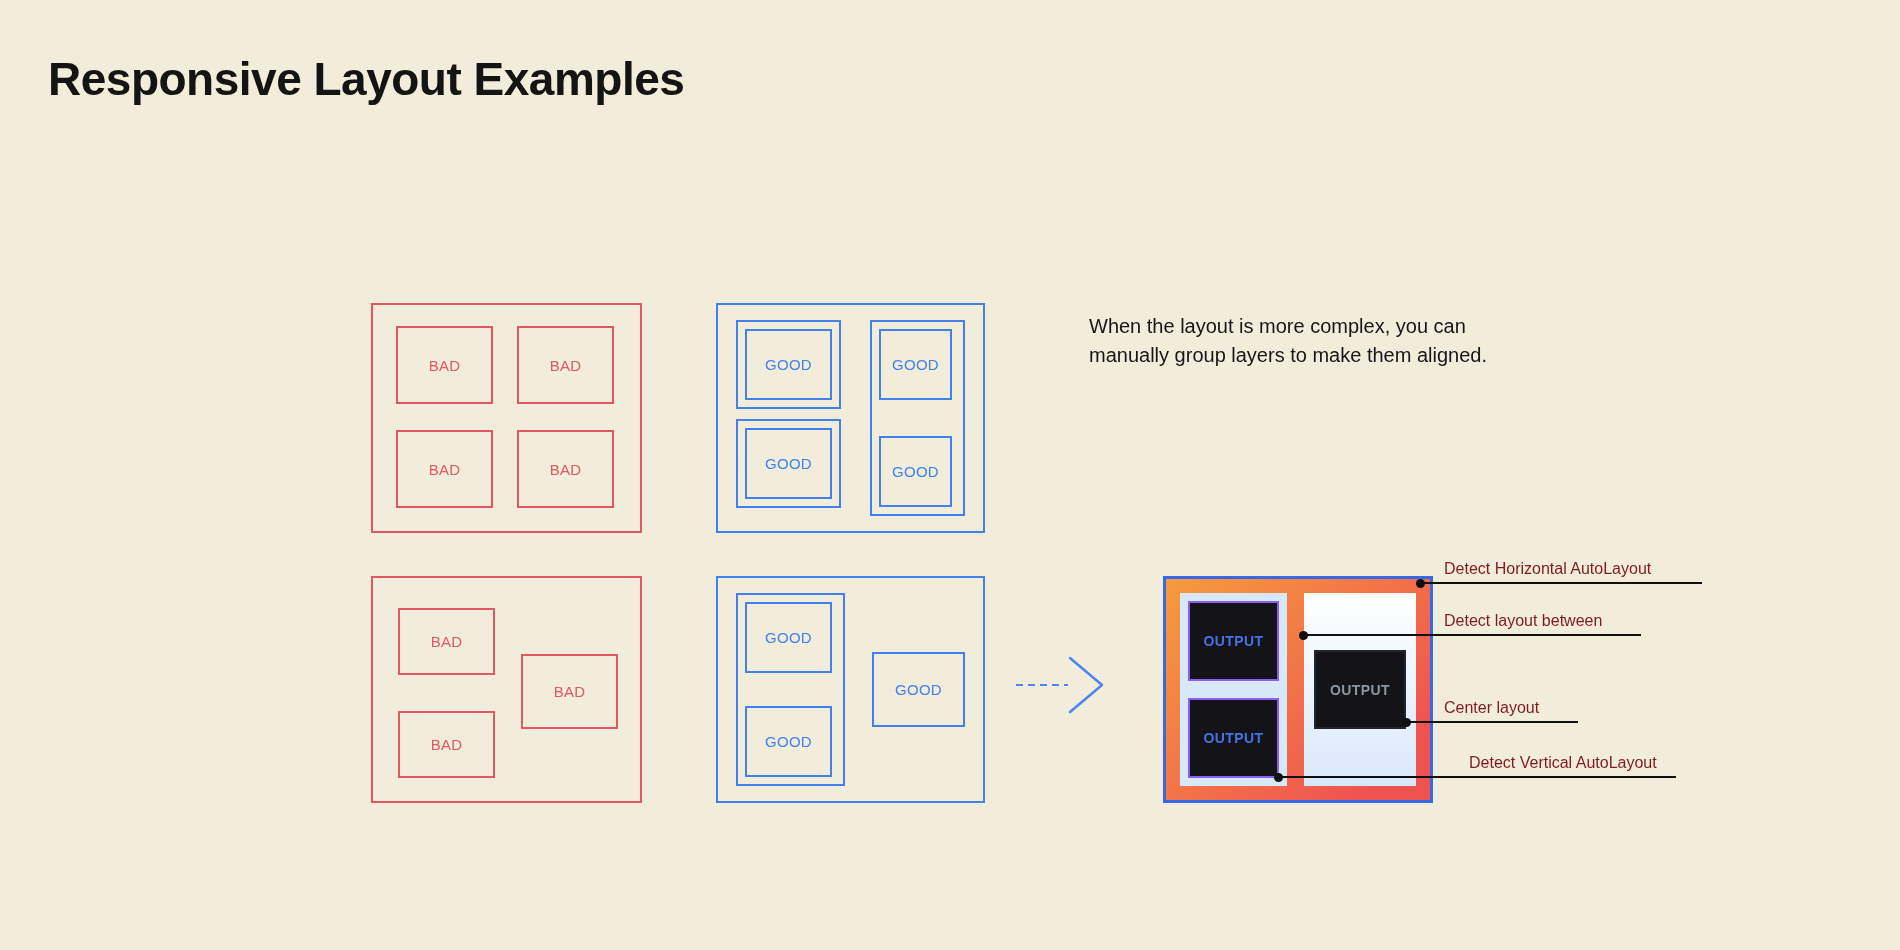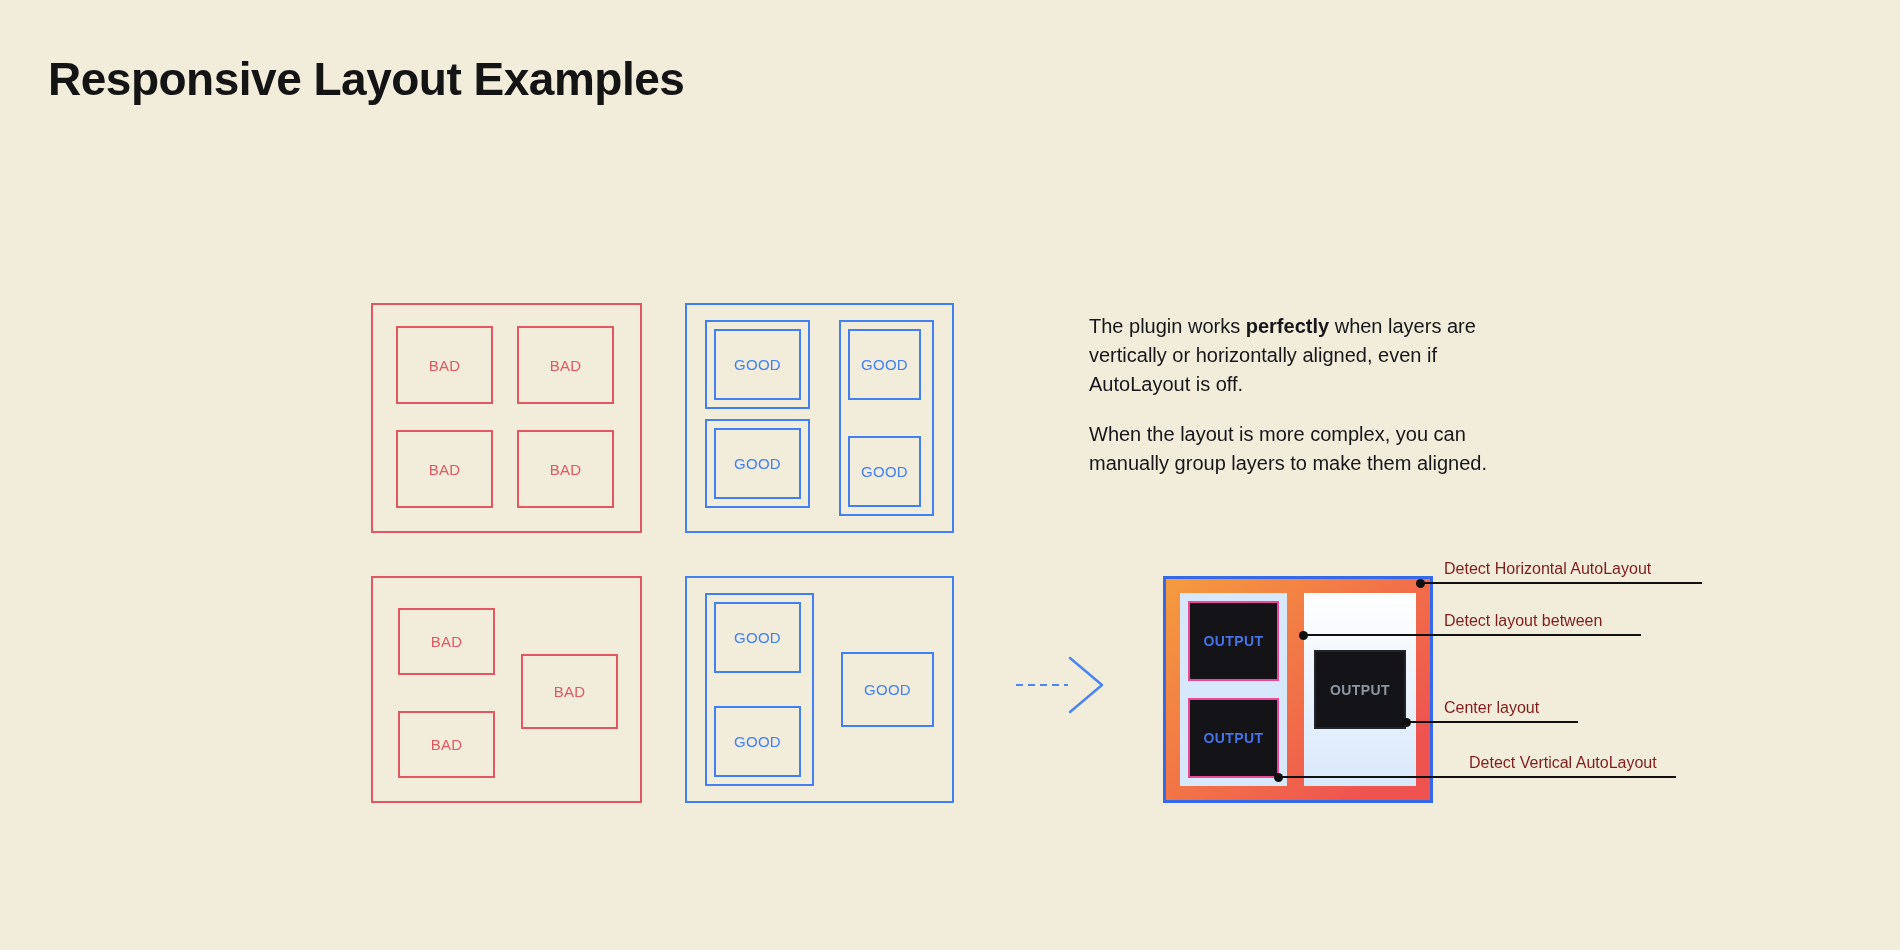--- a/index.html
+++ b/index.html
@@ -21,21 +21,21 @@
   .canvas{position:relative;width:1900px;height:730px;}
 
   .page-title{
     position:absolute;left:48px;top:52px;
     font-size:46px;font-weight:800;letter-spacing:-0.5px;color:#141414;
   }
 
   
   .frame{position:absolute;border:2px solid;}
   .frame.red{border-color:var(--bad);}
-  .frame.blue{border-color:var(--good);}
+  .frame.blue{border-color:var(--good);margin-left:31px;}
 
   .cell{
     display:flex;align-items:center;justify-content:center;
     font-size:15px;letter-spacing:0.3px;
   }
   .cell.red{border:2px solid var(--bad);color:var(--bad);}
   .cell.blue{border:2px solid var(--good);color:var(--good);}
   .group{border:2px solid var(--good);}
 
   
@@ -82,21 +82,21 @@
       border:3px solid #3569e8;
       background:linear-gradient(135deg,#f59b3d 0%,#ef5350 85%);
       display:flex;gap:17px;padding:14px;position:absolute;}
   .panel-left{width:107px;background:var(--panel-blue);
       padding:8px;display:flex;flex-direction:column;justify-content:space-between;}
   .panel-right{flex:1;background:linear-gradient(180deg,#ffffff 0%,#d8e8fb 100%);
       display:flex;align-items:center;justify-content:center;}
   .output-cell{
       height:80px;width:100%;
       background:var(--output-bg);
-      border:2px solid #ec4899;
+      border:2px solid #8b5cf6;
       display:flex;align-items:center;justify-content:center;
       color:#4573e6;font-weight:700;font-size:14px;letter-spacing:0.4px;}
   .output-cell.dark{width:92px;height:79px;border-color:#23252c;color:#8d96a3;}
 
   
   .ann-line{position:absolute;height:0;border-top:2px solid #101010;}
   .ann-line .dot{
       position:absolute;left:-4px;top:-5px;width:9px;height:9px;
       border-radius:50%;background:#101010;display:block;}
   .al1{left:1420px;top:582px;width:282px;}
@@ -147,21 +147,20 @@
 
   <div class="frame blue f4">
     <div class="group colA">
       <div class="cell blue">GOOD</div>
       <div class="cell blue">GOOD</div>
     </div>
     <div class="cell blue single">GOOD</div>
   </div>
 
   <div class="desc">
-    <p><span>The plugin works </span><b>perfectly</b><span> when layers are vertically or horizontally aligned, even if AutoLayout is off.</span></p>
     <p>When the layout is more complex, you can manually group layers to make them aligned.</p>
   </div>
 
   <svg class="arrow" viewBox="0 0 100 66">
     <line x1="4" y1="33" x2="56" y2="33" stroke="#4b86f0" stroke-width="2" stroke-dasharray="7 5"></line>
     <polyline points="58,6 90,33 58,60" fill="none" stroke="#4b86f0" stroke-width="2.5" stroke-linecap="round" stroke-linejoin="round"></polyline>
   </svg>
 
   <div class="f5">
     <div class="panel-left">

